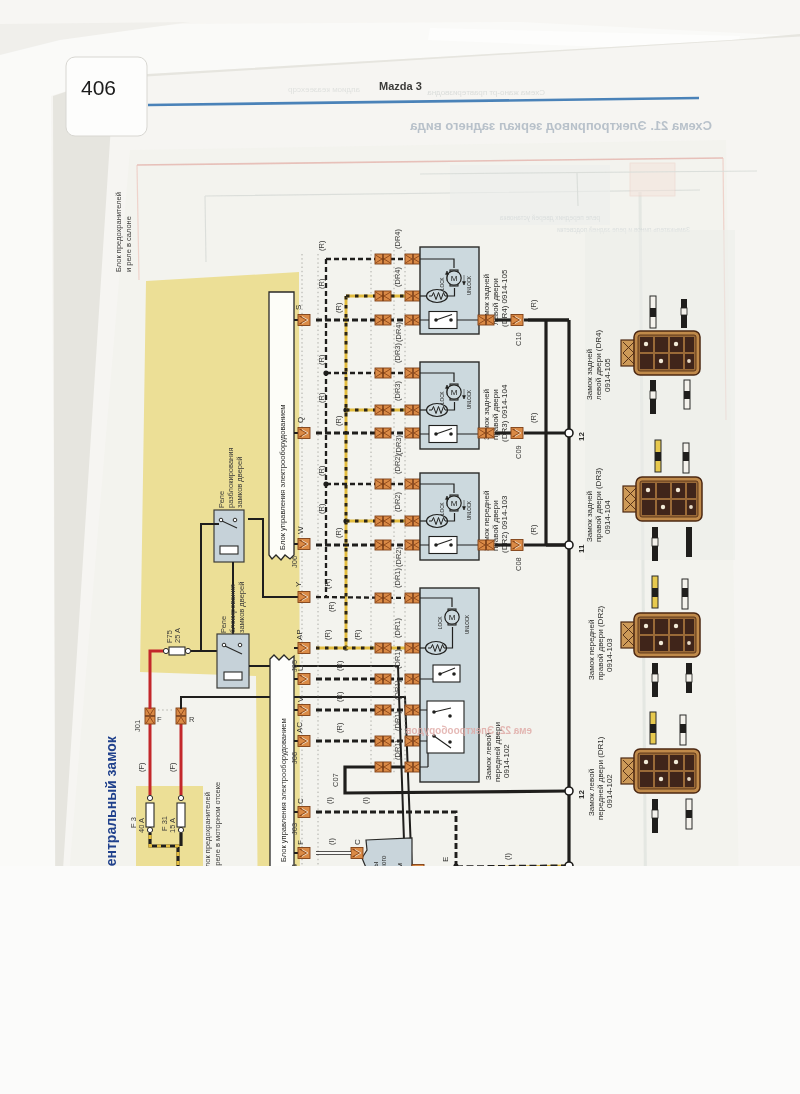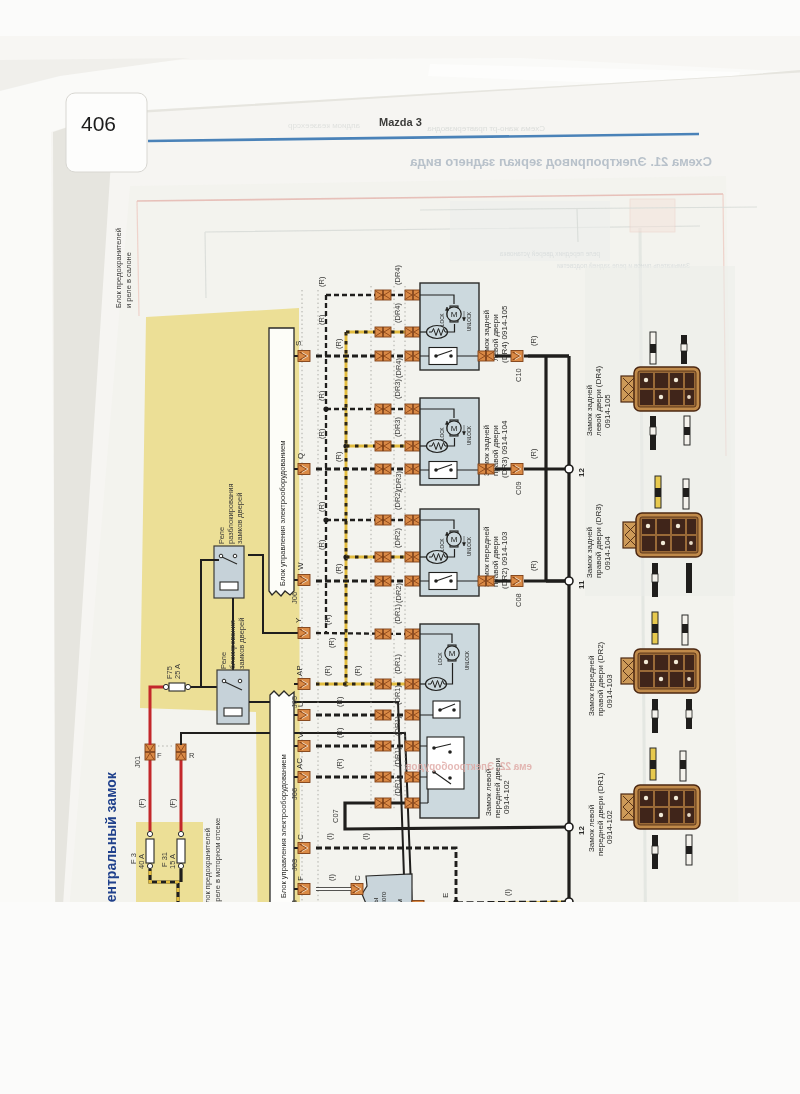--- a/index.html
+++ b/index.html
@@ -1,16 +1,16 @@
 <!DOCTYPE html>
 <html><head>
 <meta charset="utf-8">
 <style>
 html,body{margin:0;padding:0;background:#fbfbfa;}
-#wrap{width:800px;height:866px;position:relative;overflow:hidden;margin-top:36px;}
+#wrap{width:800px;height:866px;position:relative;overflow:hidden;}
 svg{display:block;}
 text{font-family:"Liberation Sans",sans-serif;}
 .wb{stroke:#1f1e1c;stroke-width:3.2;fill:none;}
 .wbthin{stroke:#1f1e1c;stroke-width:2;fill:none;}
 .wdash{stroke:#1f1e1c;stroke-width:2.9;fill:none;stroke-dasharray:6 3;}
 .wdash2{stroke:#1f1e1c;stroke-width:2.3;fill:none;stroke-dasharray:5 3;}
 .wyel{stroke:#e2bc3e;stroke-width:2.9;fill:none;}
 .wyeld{stroke:#2a2416;stroke-width:2.9;fill:none;stroke-dasharray:3.5 5.5;}
 .wred{stroke:#c3272b;stroke-width:3;fill:none;}
 .wdot{stroke:#9a9b94;stroke-width:0.8;fill:none;stroke-dasharray:1.4 2.8;}

